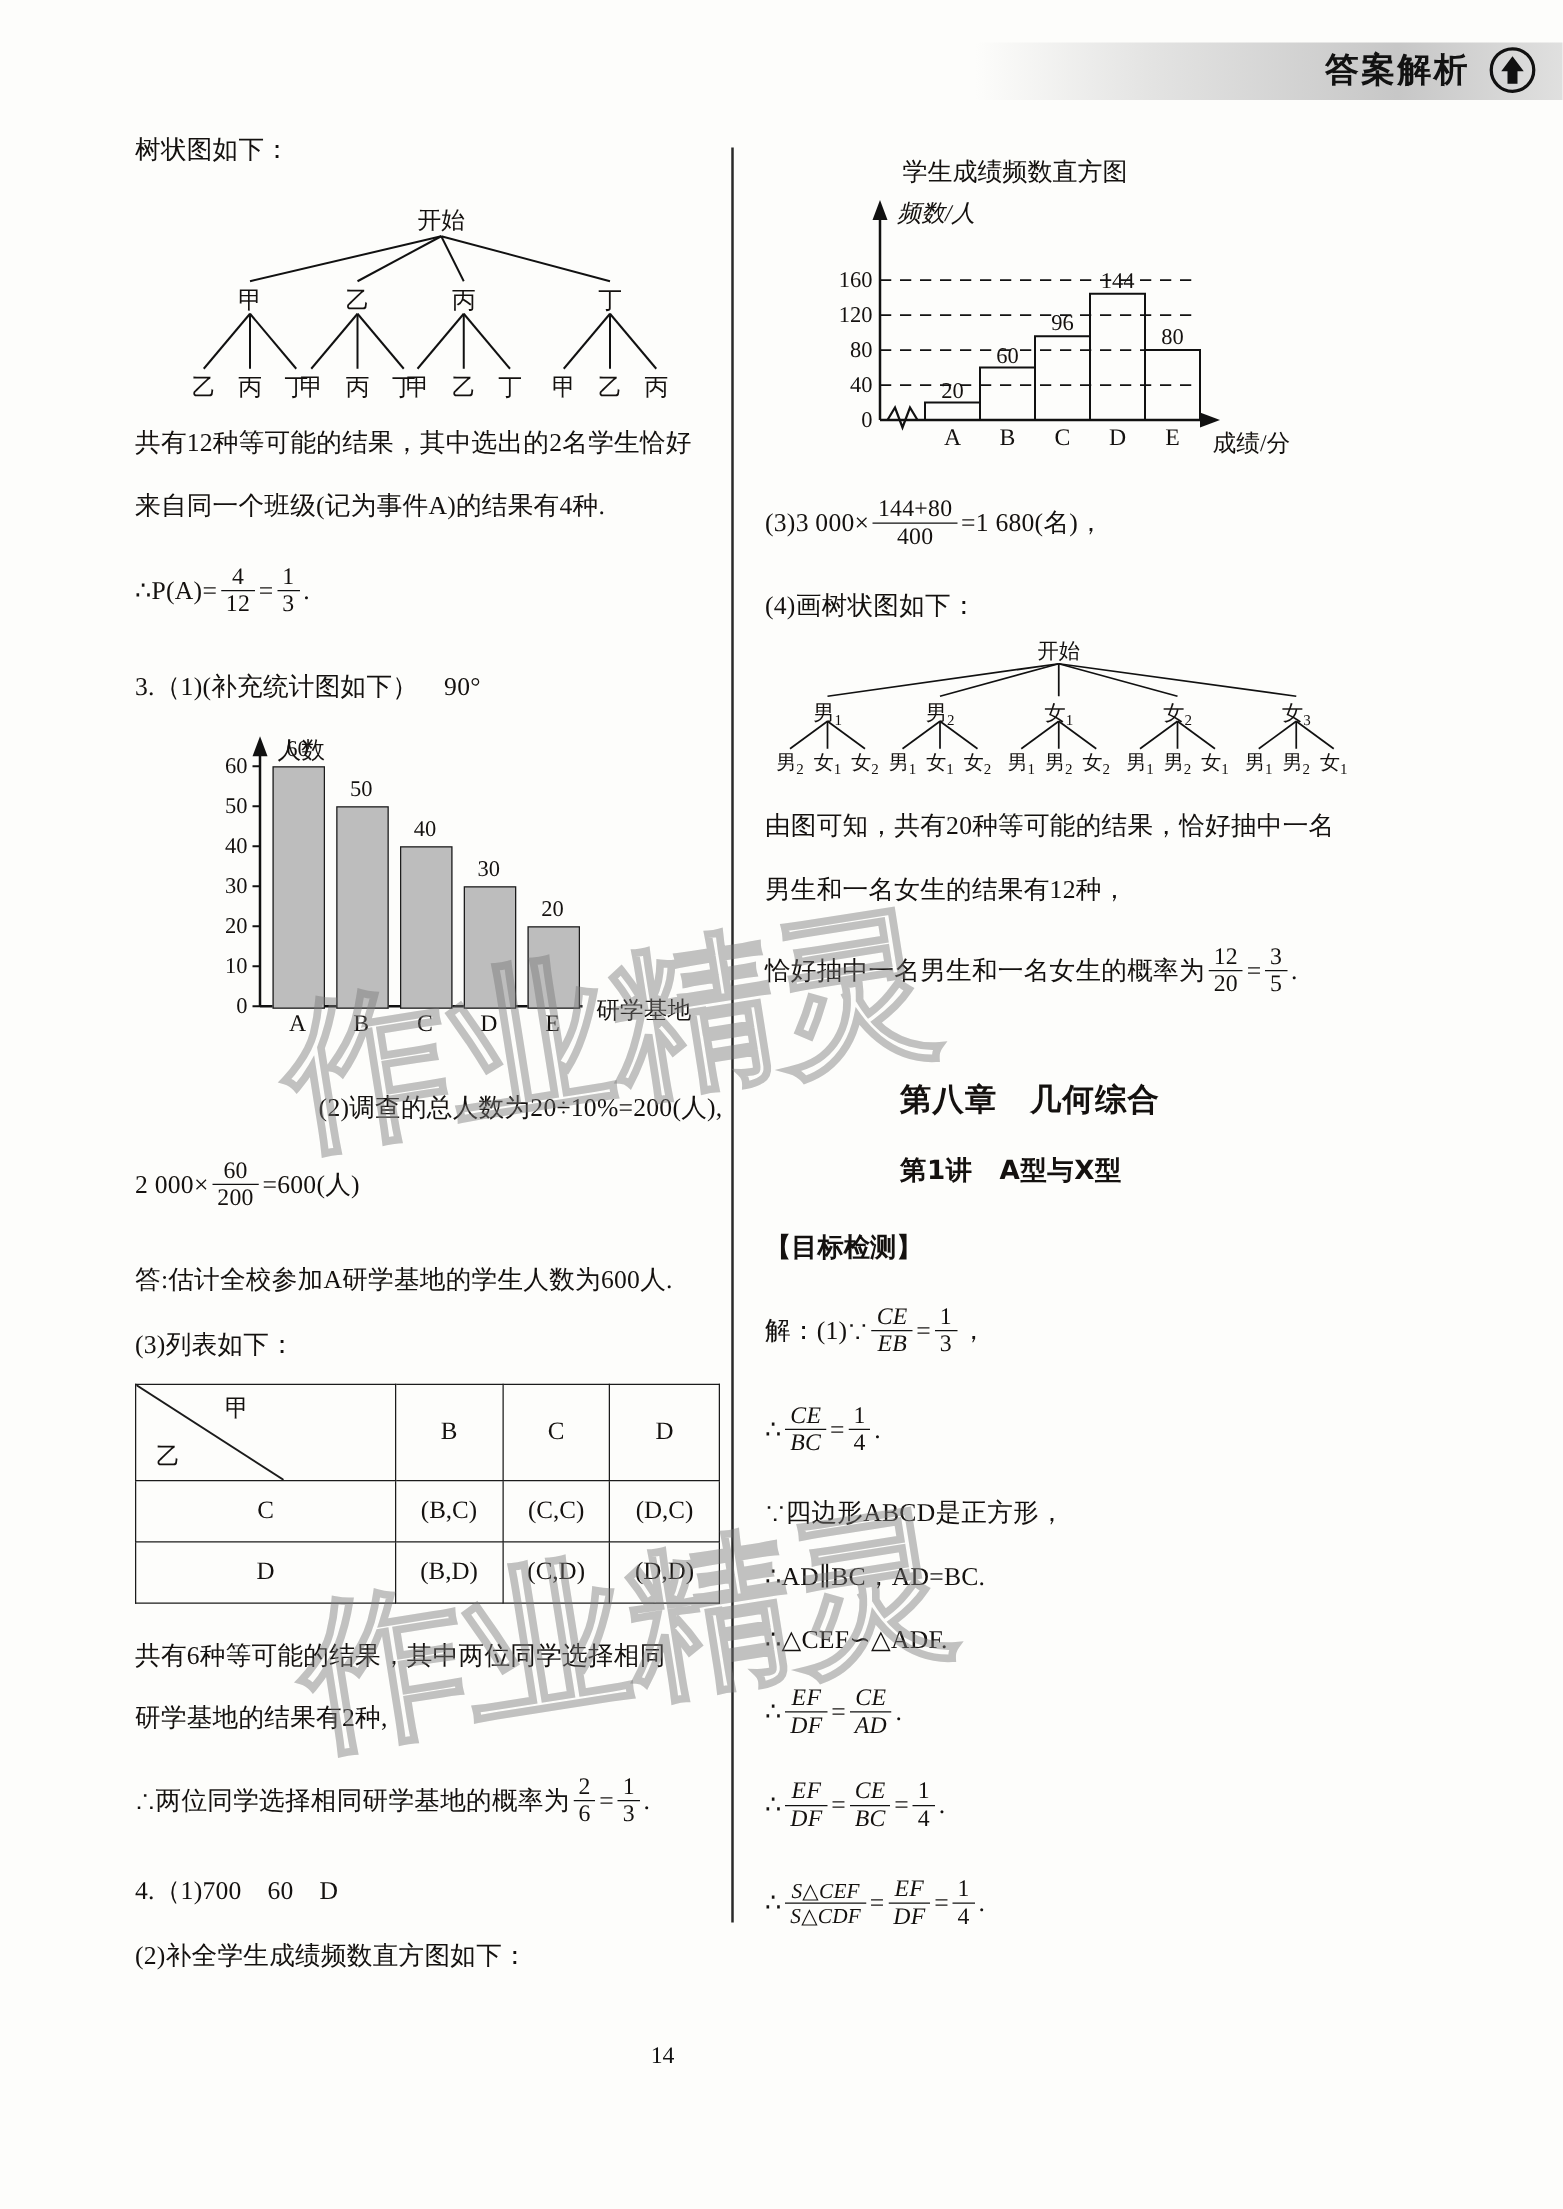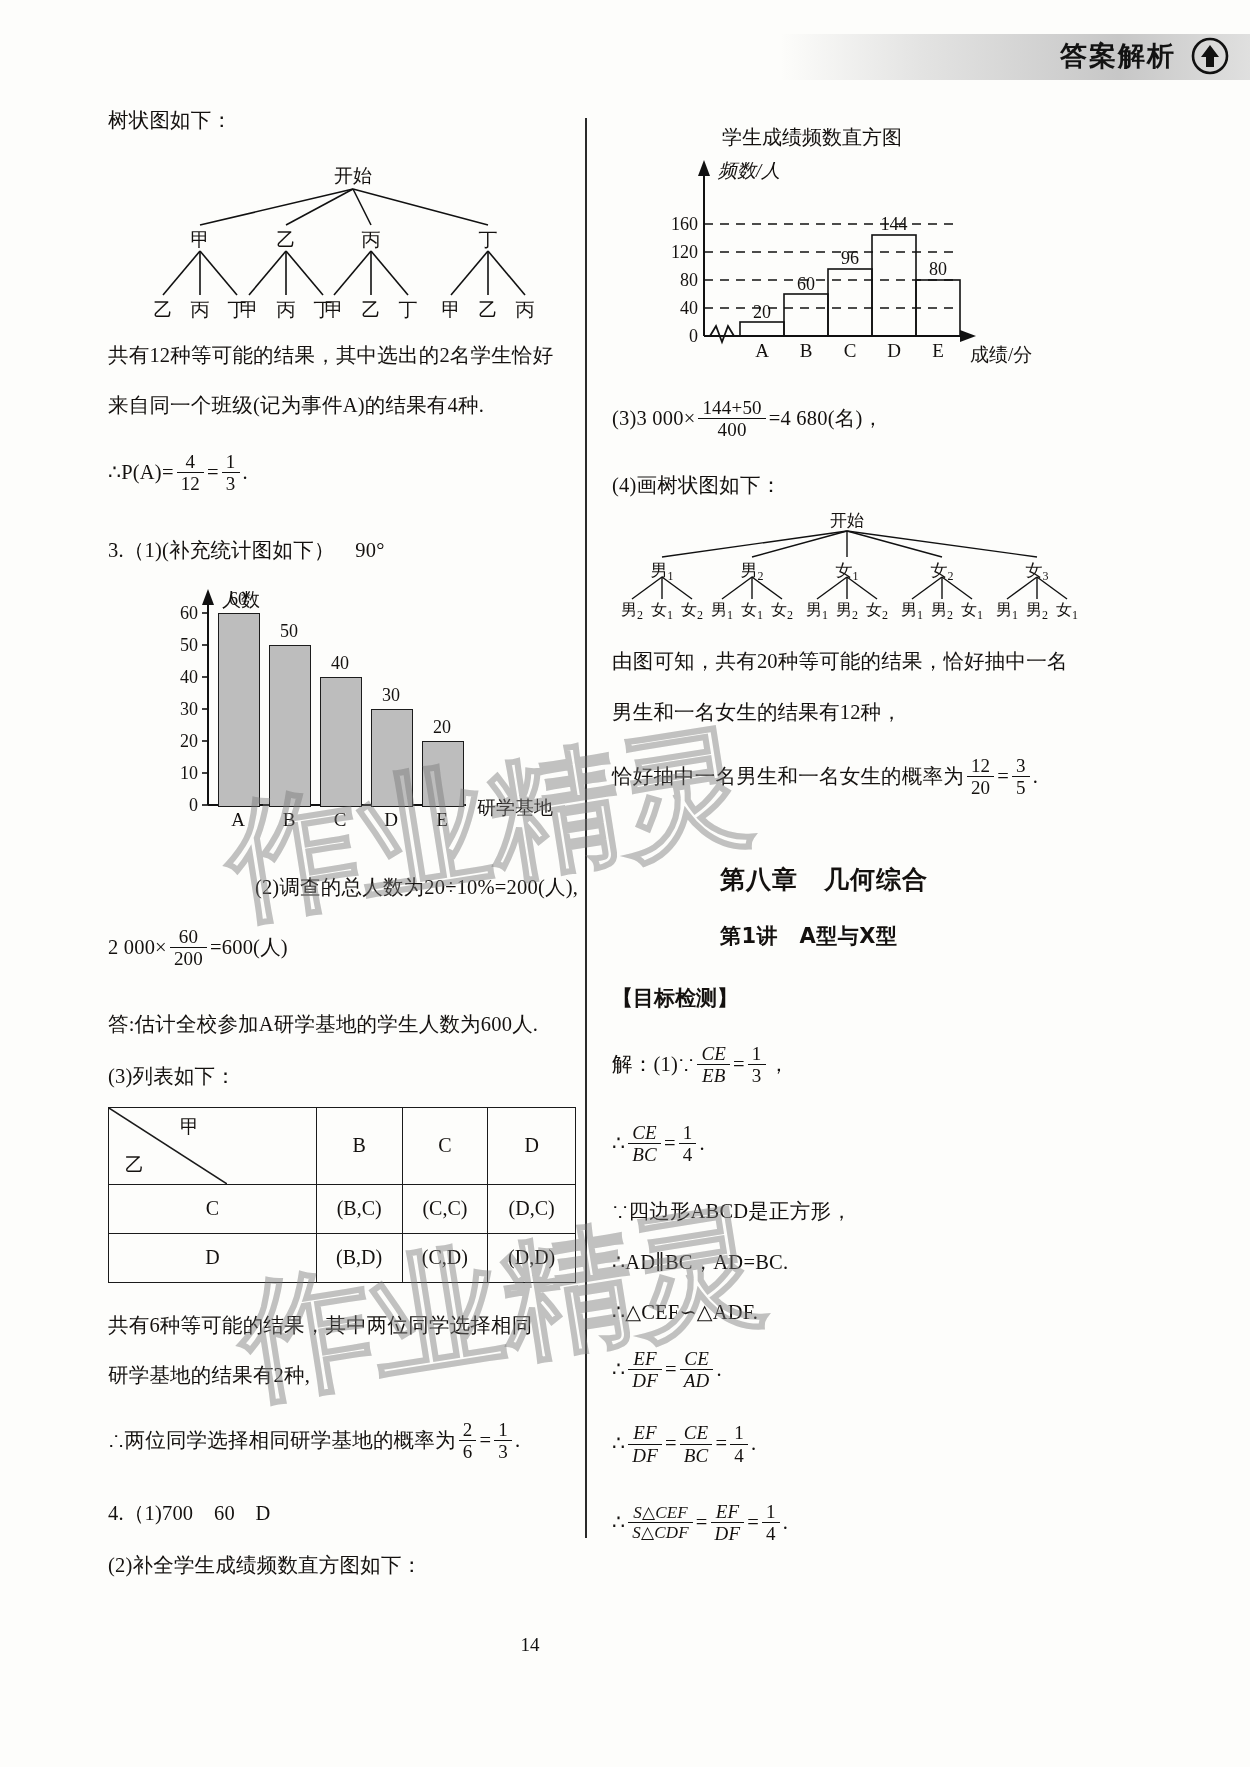--- a/index.html
+++ b/index.html
@@ -292,21 +292,21 @@
     <div class="vallab" style="left:326px;top:149px;">80</div>
 
     <div class="catlab" style="left:150px;top:230px;">A</div>
     <div class="catlab" style="left:194px;top:230px;">B</div>
     <div class="catlab" style="left:238px;top:230px;">C</div>
     <div class="catlab" style="left:282px;top:230px;">D</div>
     <div class="catlab" style="left:326px;top:230px;">E</div>
   </div>
 
   <div class="ln" style="margin-top:30px;">
-    <span>(3)3 000×</span><span class="frac"><span class="num">144+50</span><span class="den">400</span></span><span>=4 680(名)，</span>
+    <span>(3)3 000×</span><span class="frac"><span class="num">144+80</span><span class="den">400</span></span><span>=1 680(名)，</span>
   </div>
 
   <div class="ln" style="margin-top:32px;">(4)画树状图如下：</div>
 
   <div class="tree" style="height:118px;margin-top:12px;width:470px;">
     <svg width="470" height="118">
       <line x1="235" y1="24" x2="50" y2="50" stroke="#111" stroke-width="1.4"></line>
       <line x1="235" y1="24" x2="140" y2="50" stroke="#111" stroke-width="1.4"></line>
       <line x1="235" y1="24" x2="235" y2="50" stroke="#111" stroke-width="1.4"></line>
       <line x1="235" y1="24" x2="330" y2="50" stroke="#111" stroke-width="1.4"></line>

